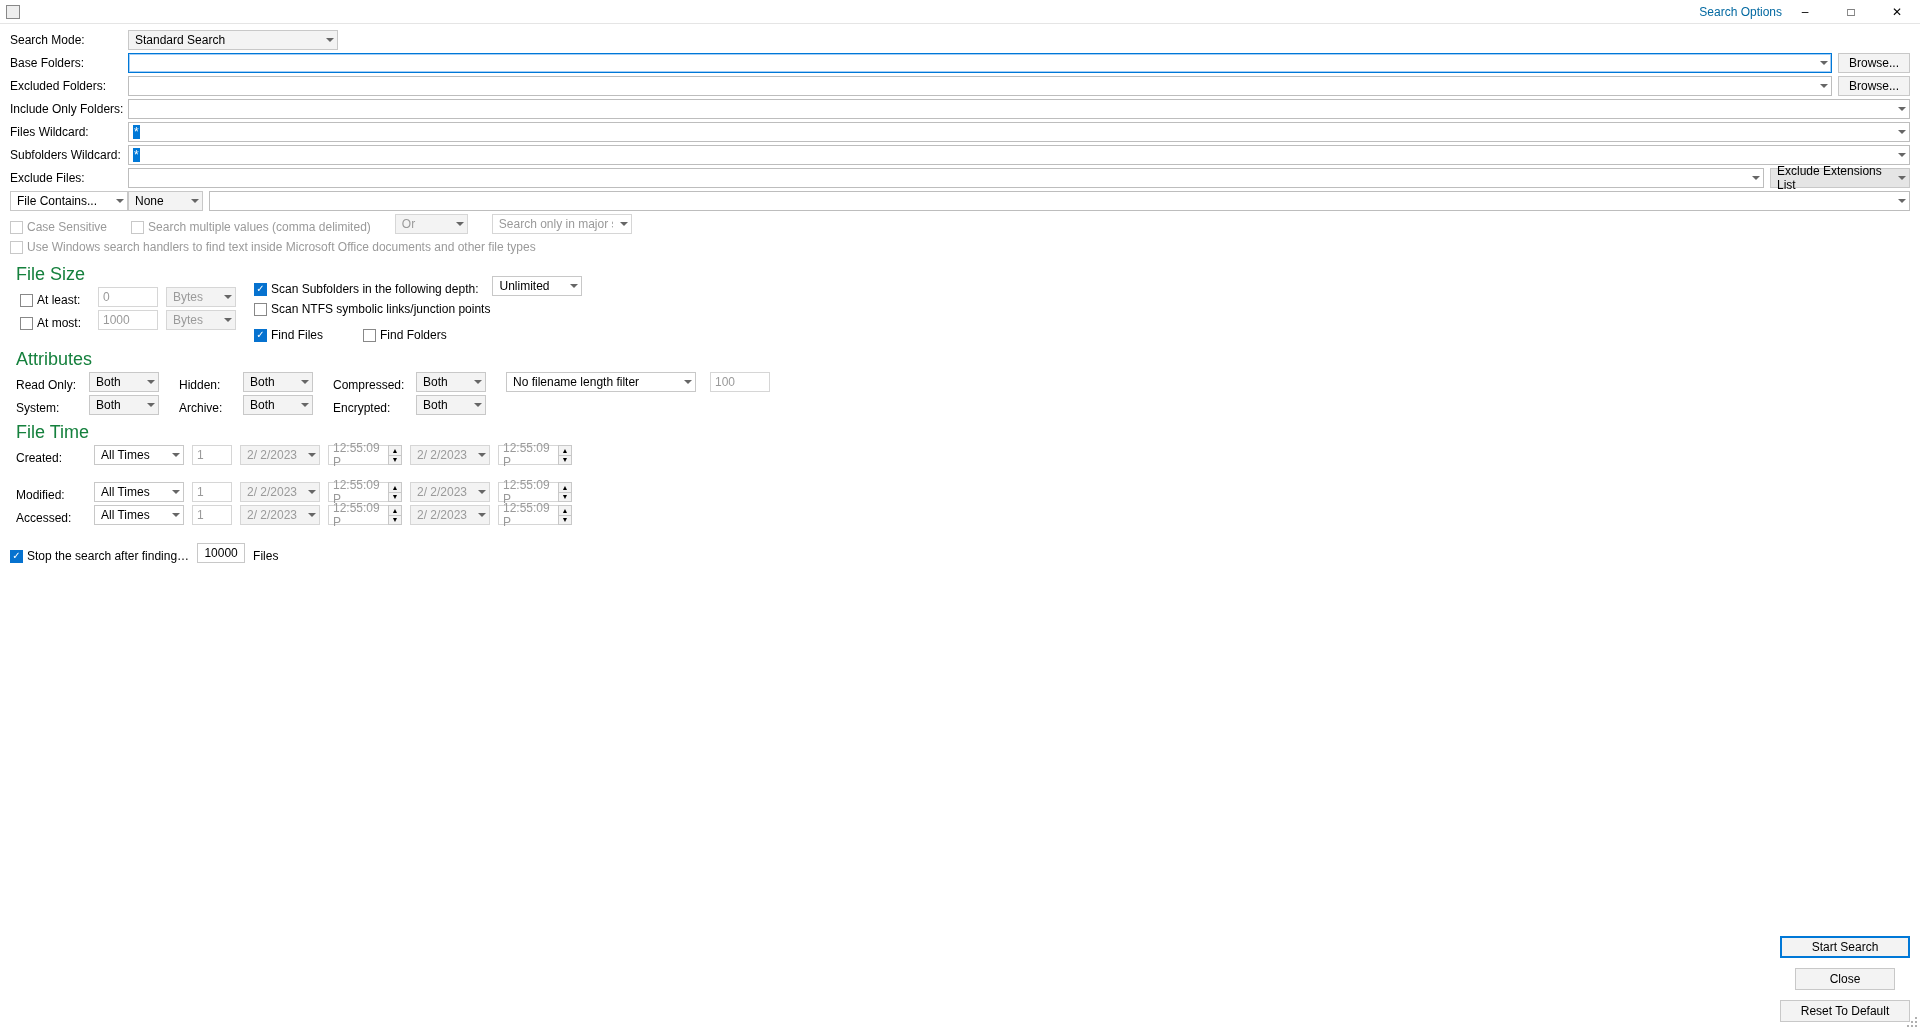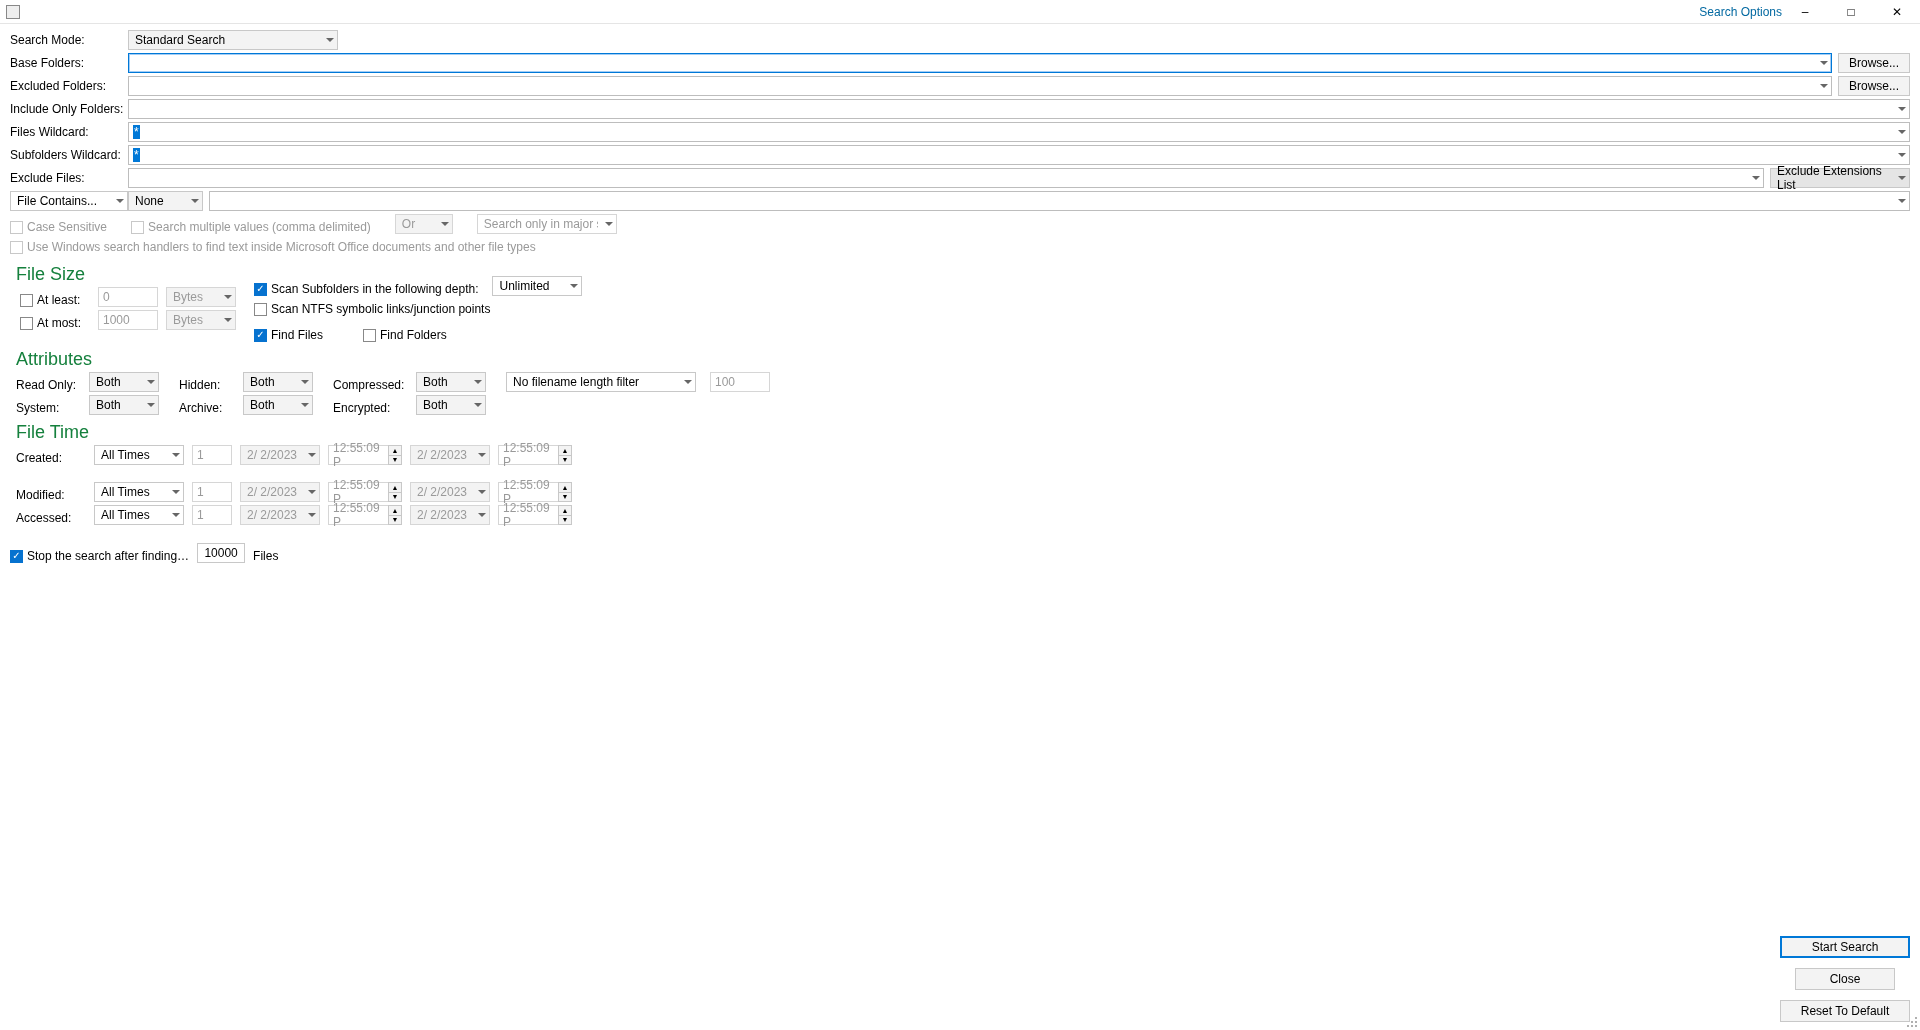--- a/index.html
+++ b/index.html
@@ -25,21 +25,21 @@
   .textbox.disabled { color:#9a9a9a; background:#fff; border-color:#d6d6d6; }
   
   .chk { display:flex; align-items:center; gap:4px; }
   .chk .box { width:13px; height:13px; border:1px solid #888; background:#fff; display:flex; align-items:center; justify-content:center; font-size:10px; line-height:10px; }
   .chk .box.checked { background:#0672cf; border-color:#0672cf; color:#fff; }
   .chk.disabled { color:#9a9a9a; }
   .chk.disabled .box { border-color:#c8c8c8; }
   
   .legend { font-size:18px; color:#15803d; margin:4px 0 2px 6px; }
   .hbox { display:flex; align-items:flex-end; gap:8px; }
-  .w50 { width:58px; } .w56{width:56px;} .w60{width:60px;} .w65{width:65px;} .w70{width:70px;} .w75{width:75px;} .w80{width:80px;} .w90{width:90px;}
+  .w50 { width:73px; } .w56{width:56px;} .w60{width:60px;} .w65{width:65px;} .w70{width:70px;} .w75{width:75px;} .w80{width:80px;} .w90{width:90px;}
   .spin { display:flex; }
   .spin .textbox { border-right:none; border-top-right-radius:0; border-bottom-right-radius:0; }
   .spin .btns { width:14px; height:20px; display:flex; flex-direction:column; border:1px solid #c8c8c8; }
   .spin .btns div { flex:1; display:flex; align-items:center; justify-content:center; font-size:7px; background:#f3f3f3; }
   .spin .btns div:first-child { border-bottom:1px solid #c8c8c8; }
   
   .footer { position:absolute; bottom:8px; right:10px; display:flex; gap:10px; align-items:center;flex-direction:column; }
   .btn { min-width:100px; height:22px; background:#f3f3f3; border:1px solid #c8c8c8; display:flex; align-items:center; justify-content:center; font-size:12px; padding:0 12px; }
   .btn.primary { border:1px solid #0078d7; box-shadow:0 0 0 1px #0078d7 inset; }
   .sizegrip { position:absolute; right:2px; bottom:2px; width:14px; height:14px; }

